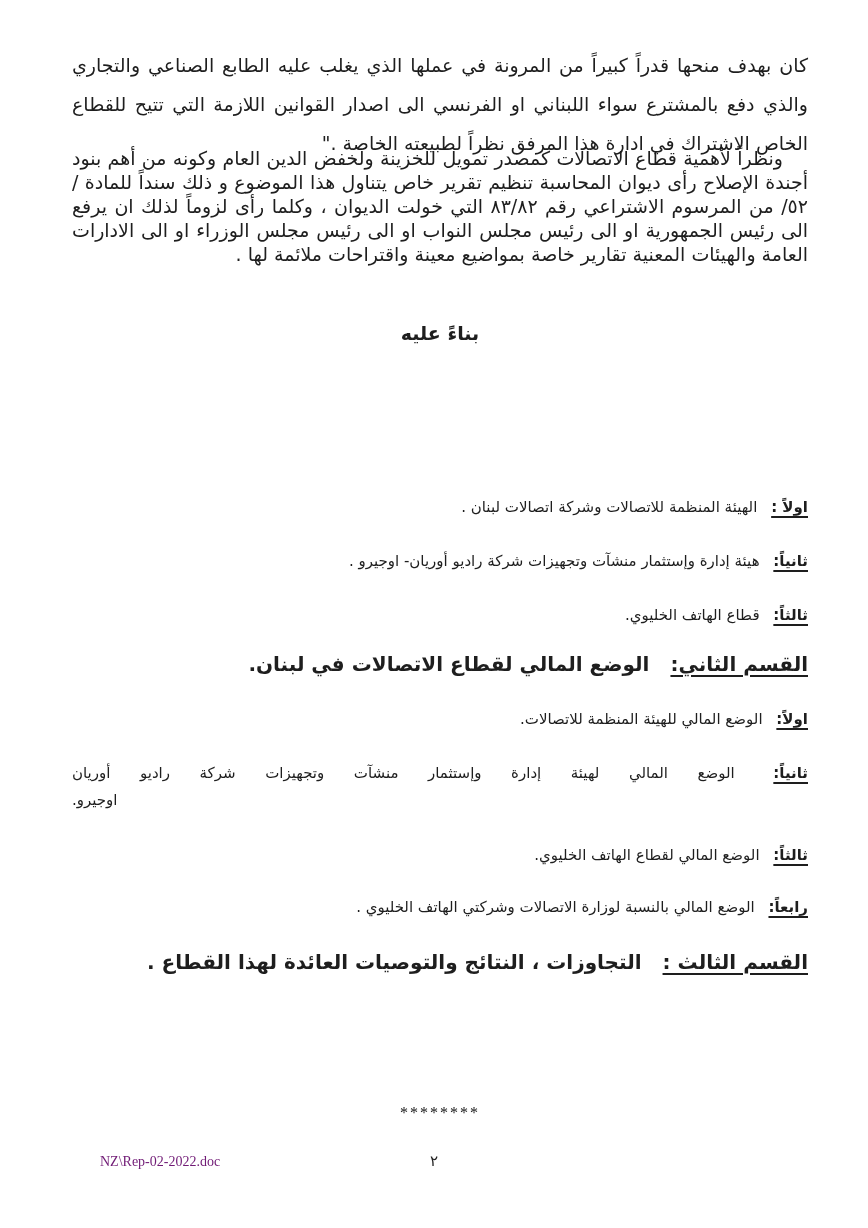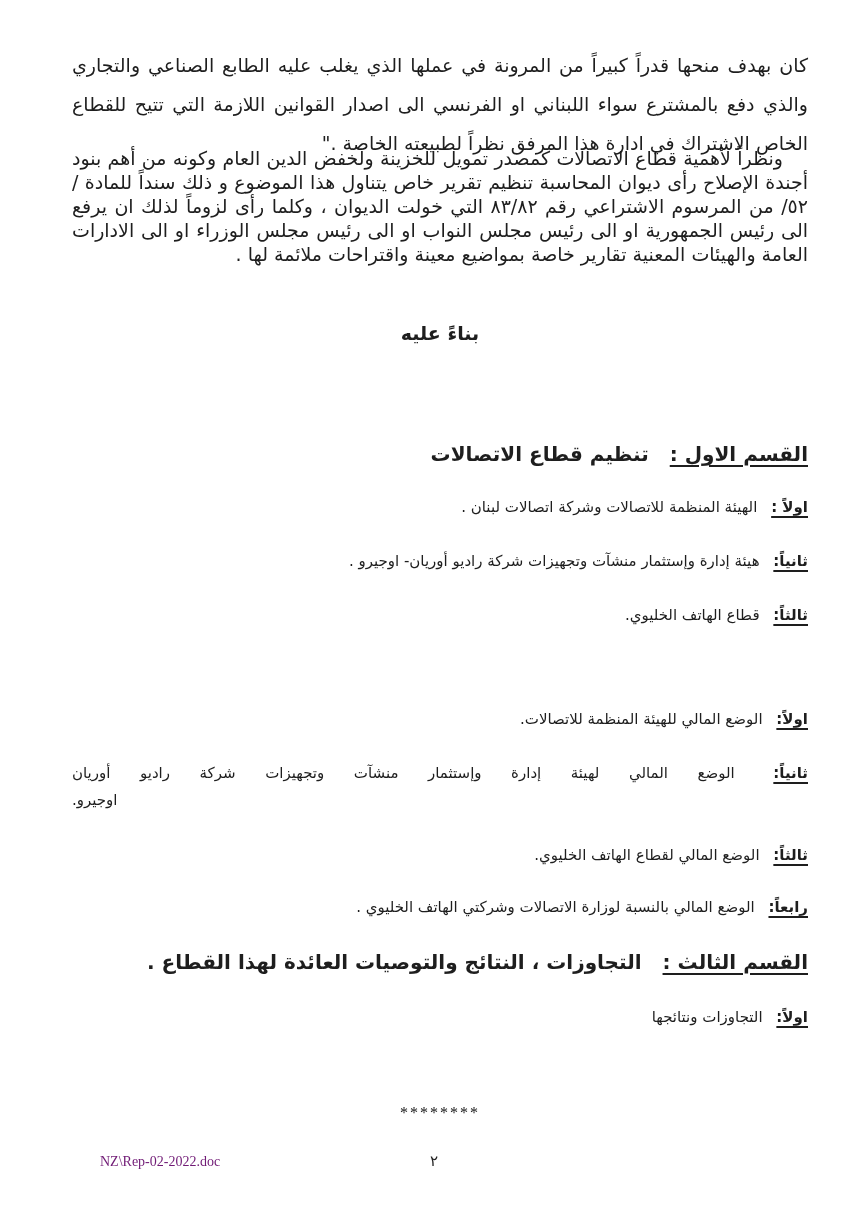--- a/index.html
+++ b/index.html
@@ -100,40 +100,40 @@
 
 <div class="page">
 
   <p class="blk para" style="top:46px">كان بهدف منحها قدراً كبيراً من المرونة في عملها الذي يغلب عليه الطابع الصناعي والتجاري والذي دفع بالمشترع سواء اللبناني او الفرنسي الى اصدار القوانين اللازمة التي تتيح للقطاع الخاص الاشتراك في ادارة هذا المرفق نظراً لطبيعته الخاصة ."</p>
 
   <p class="blk para tight indent-sm" style="top:146px">ونظراً لأهمية قطاع الاتصالات كمصدر تمويل للخزينة ولخفض الدين العام وكونه من أهم بنود أجندة الإصلاح رأى ديوان المحاسبة تنظيم تقرير خاص يتناول هذا الموضوع و ذلك سنداً للمادة /٥٢/ من المرسوم الاشتراعي رقم ٨٣/٨٢ التي خولت الديوان ، وكلما رأى لزوماً لذلك ان يرفع الى رئيس الجمهورية او الى رئيس مجلس النواب او الى رئيس مجلس الوزراء او الى الادارات العامة والهيئات المعنية تقارير خاصة بمواضيع معينة واقتراحات ملائمة لها .</p>
 
   <h2 class="blk center-head" style="top:322px">بناءً عليه</h2>
 
 
-  <p class="blk sec-head" style="top:440px">
-    <span class="lbl u">القسم الاول :</span>
-    <span>تنظيم قطاع الاتصالات</span>
-  </p>
 
   <p class="blk item" style="top:494px">
     <span class="lbl u">اولاً :</span>
     <span>الهيئة المنظمة للاتصالات وشركة اتصالات لبنان .</span>
   </p>
 
   <p class="blk item" style="top:548px">
     <span class="lbl u">ثانياً:</span>
     <span>هيئة إدارة وإستثمار منشآت وتجهيزات شركة راديو أوريان- اوجيرو .</span>
   </p>
 
   <p class="blk item" style="top:602px">
     <span class="lbl u">ثالثاً:</span>
     <span>قطاع الهاتف الخليوي.</span>
   </p>
 
+  <p class="blk sec-head" style="top:650px">
+    <span class="lbl u">القسم الثاني:</span>
+    <span>الوضع المالي لقطاع الاتصالات في لبنان.</span>
+  </p>
 
   <p class="blk item" style="top:706px">
     <span class="lbl u">اولاً:</span>
     <span>الوضع المالي للهيئة المنظمة للاتصالات.</span>
   </p>
 
   <p class="blk item" style="top:760px">
     <span class="line1"><span class="lbl u">ثانياً:</span> <span>الوضع المالي لهيئة إدارة وإستثمار منشآت وتجهيزات شركة راديو أوريان</span></span>
     <span class="line2">اوجيرو.</span>
   </p>
@@ -146,24 +146,20 @@
   <p class="blk item" style="top:894px">
     <span class="lbl u">رابعاً:</span>
     <span>الوضع المالي بالنسبة لوزارة الاتصالات وشركتي الهاتف الخليوي .</span>
   </p>
 
   <p class="blk sec-head" style="top:948px">
     <span class="lbl u">القسم الثالث :</span>
     <span>التجاوزات ، النتائج والتوصيات العائدة لهذا القطاع .</span>
   </p>
 
-  <p class="blk item" style="top:1004px">
-    <span class="lbl u">اولاً:</span>
-    <span>التجاوزات ونتائجها</span>
-  </p>
 
 
   <p class="blk stars" style="top:1104px">********</p>
 
   <div class="footer">
     <span class="filename">NZ\Rep-02-2022.doc</span>
     <span class="pagenum">٢</span>
   </div>
 
 </div>

